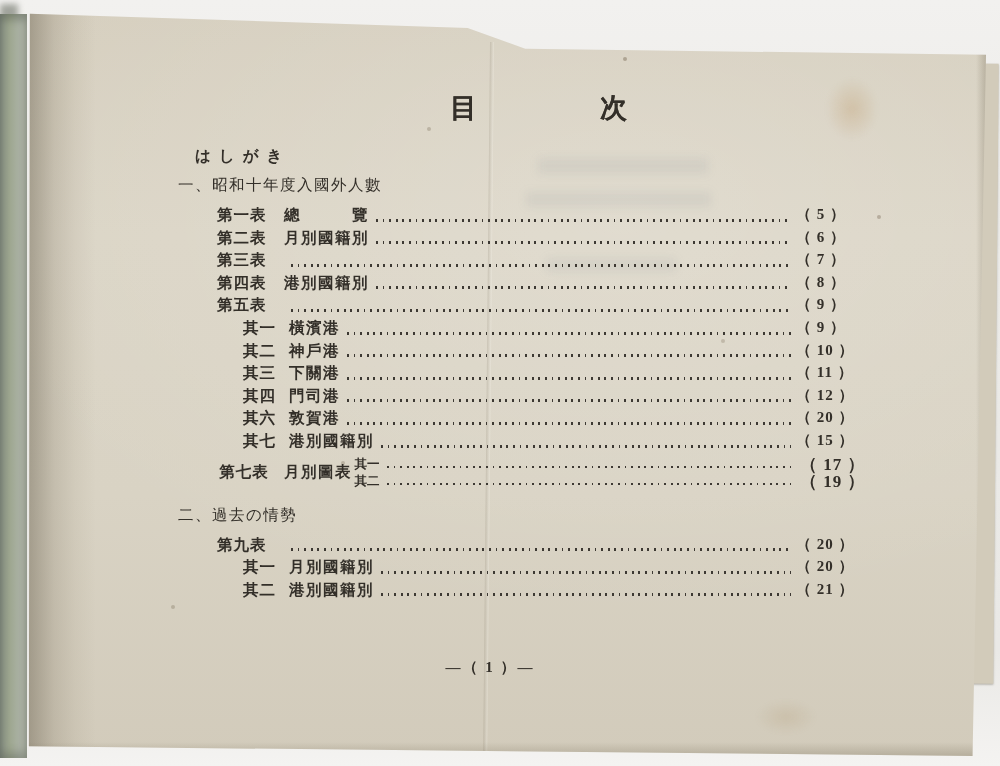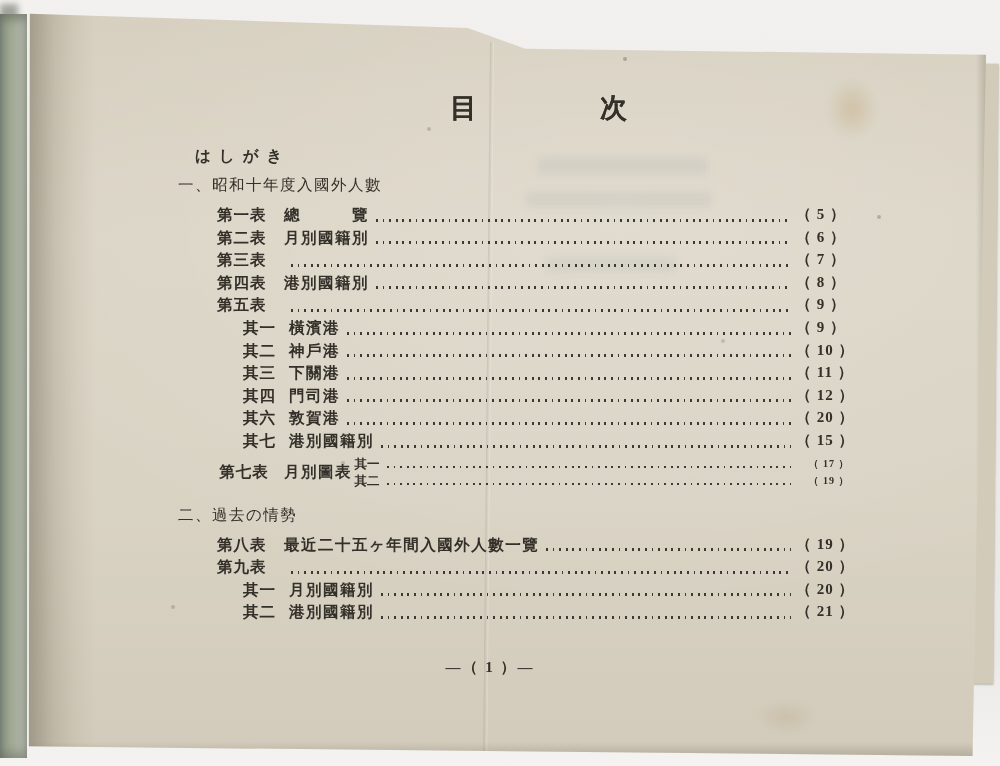--- a/index.html
+++ b/index.html
@@ -90,21 +90,21 @@
     background-image:repeating-linear-gradient(90deg,#3d3933 0 1.8px,transparent 1.8px 6.6px);
     background-position:0 center;background-repeat:repeat-x;
   }
   .pg{flex:0 0 auto;width:62px;font-size:15px;font-weight:700;letter-spacing:1px;white-space:pre;}
   
   .row.seven{height:38px;align-items:center;text-align:center;}
   .stack{flex:1 1 auto;display:flex;flex-direction:column;justify-content:center;gap:1px;margin-left:2px;}
   .mini{display:flex;align-items:center;height:16px;font-size:12.5px;font-weight:700;}
   .mini-lbl{flex:0 0 auto;width:26px;letter-spacing:0;}
   .mini .leader{margin-bottom:4px;height:2.5px;}
-  .mini .pg{font-size:10px;width:58px;}
+  .mini .pg{font-size:17px;width:58px;}
   .folio{
     position:absolute;left:364px;top:648px;width:200px;text-align:center;
     font-size:15px;font-weight:700;letter-spacing:2px;white-space:pre;
   }
 </style>
 </head>
 <body>
 
 <div class="scene">
   <div class="corner-shadow"></div>
@@ -204,26 +204,20 @@
               </div>
               <div class="mini">
                 <span class="mini-lbl">其二</span>
                 <span class="leader"></span>
                 <span class="pg">（ 19 ）</span>
               </div>
             </div>
           </div>
           <div class="sec-head">二、過去の情勢</div>
           <div class="row lv1">
-            <span class="lbl">第八表</span>
-            <span class="ttl">最近二十五ヶ年間入國外人數一覽</span>
-            <span class="leader"></span>
-            <span class="pg">（ 19 ）</span>
-          </div>
-          <div class="row lv1">
             <span class="lbl">第九表</span>
             <span class="leader"></span>
             <span class="pg">（ 20 ）</span>
           </div>
           <div class="row lv2">
             <span class="lbl">其一</span>
             <span class="ttl">月別國籍別</span>
             <span class="leader"></span>
             <span class="pg">（ 20 ）</span>
           </div>

